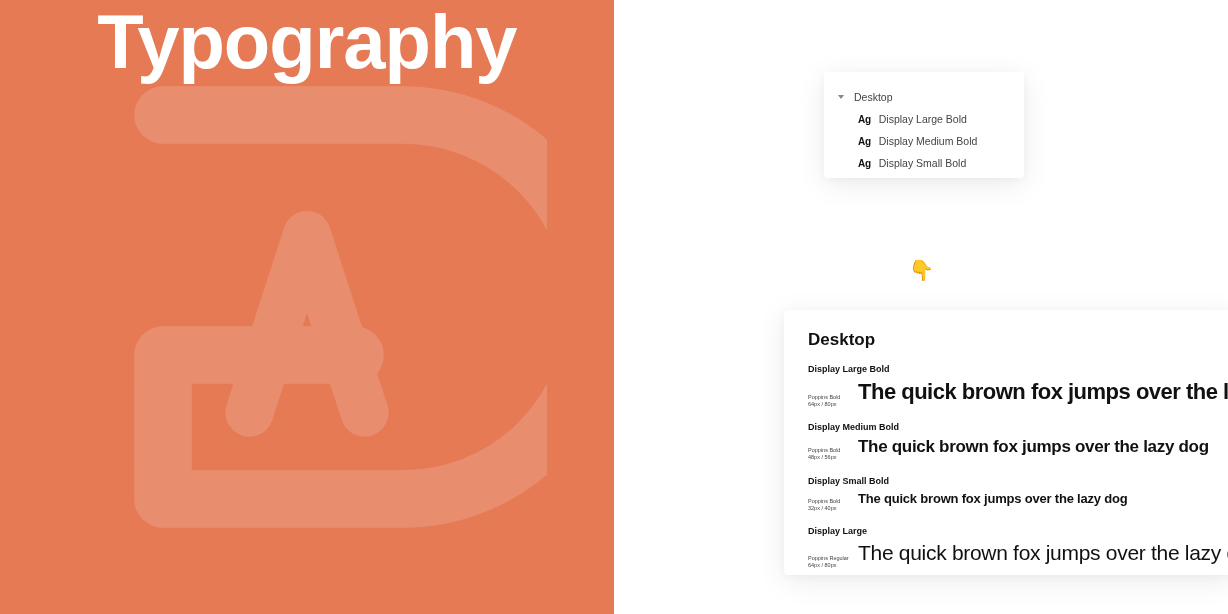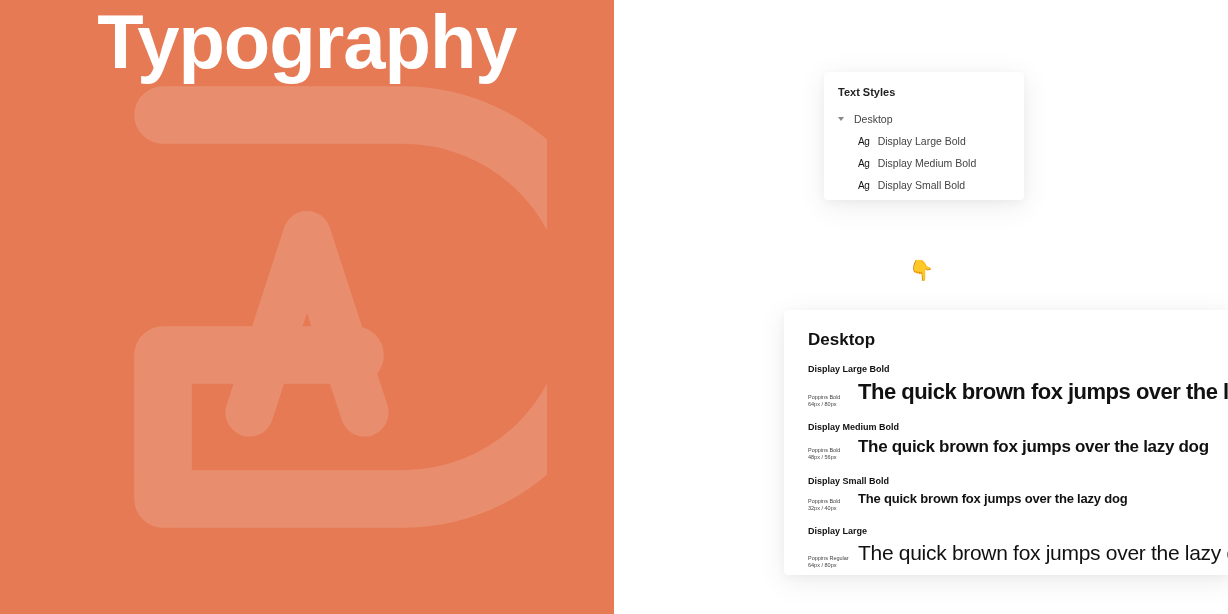--- a/index.html
+++ b/index.html
@@ -78,21 +78,21 @@
     width: 0; height: 0;
     border-left: 3px solid transparent;
     border-right: 3px solid transparent;
     border-top: 4px solid #888;
     margin-right: 2px;
   }
   .tree-child {
     padding-left: 34px;
   }
   .ag-icon {
-    font-weight: 400;
+    font-weight: 700;
     font-size: 10px;
     color: #111;
     letter-spacing: -0.3px;
   }
   .pointer-emoji {
     position: absolute;
     top: 258px;
     left: 295px;
     font-size: 20px;
   }
@@ -151,21 +151,20 @@
     <path d="M 38 72 L 50 35 L 62 72" fill="none" stroke="#fff" stroke-width="10" stroke-linecap="round" stroke-linejoin="round"></path>
   </svg>
   <h1 class="hero-title">
     <span>Typography</span><br>
   </h1>
 </div>
 
 <div class="right-panel">
 
   <div class="card panel-card">
-    <div class="panel-header">Text Styles</div>
     <div class="tree-row">
       <span class="tree-toggle"></span>
       <span>Desktop</span>
     </div>
     <div id="style-items">
         <div class="tree-row tree-child">
           <span class="ag-icon">Ag</span>
           <span>Display Large Bold</span>
         </div>
         <div class="tree-row tree-child">

